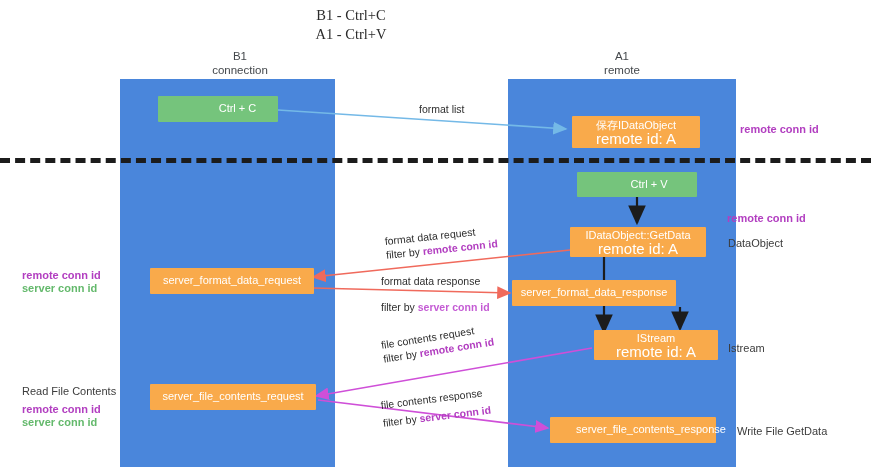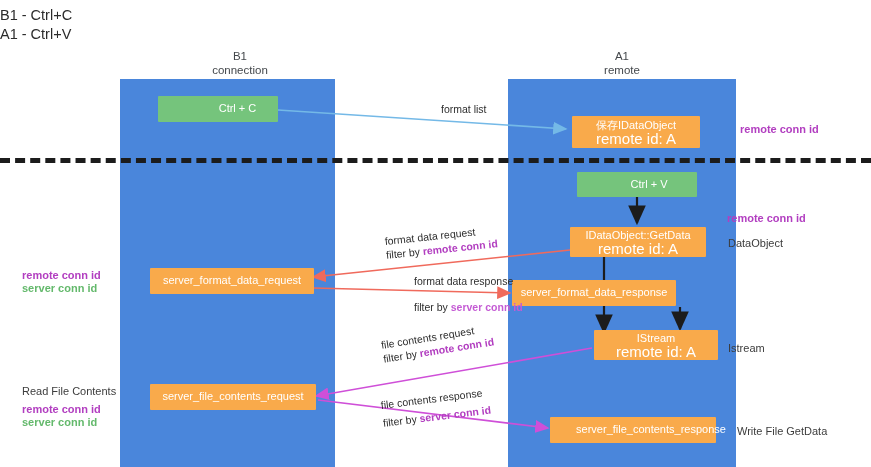--- a/index.html
+++ b/index.html
@@ -15,24 +15,25 @@
     font-family: "Liberation Sans", sans-serif;
     overflow: hidden;
   }
 
   
   .title {
     position: absolute;
     left: 0;
     top: 6px;
     width: 702px;
-    text-align: left;
+    text-align: center;
     font-size: 14.5px;
     color: #2b2b2b;
     line-height: 19px;
+    font-family: Liberation Serif, serif;
   }
 
   
   .lane-head {
     position: absolute;
     text-align: center;
     font-size: 11.5px;
     color: #44484c;
     line-height: 14px;
   }
@@ -193,30 +194,30 @@
   </div>
 
   <div class="node orange" style="left:150px; top:384px; width:166px; height:26px;">
     <div>server_file_contents_request</div>
   </div>
 
   <div class="node orange" style="left:550px; top:417px; width:166px; height:26px;padding-left:36px;">
     <div>server_file_contents_response</div>
   </div>
 
-  <div class="elabel" style="left:398px; top:102px;padding-left:43px;">format list</div>
+  <div class="elabel" style="left:376px; top:102px;padding-left:43px;">format list</div>
 
   <div class="elabel rot" style="left:384px; top:234px; transform:rotate(-6deg);">
     <div>format data request</div>
     <div>
       <span>filter by </span><span class="purple">remote conn id</span>
     </div>
   </div>
 
-  <div class="elabel" style="left:381px; top:274px;margin-left:33px;">
+  <div class="elabel" style="left:381px; top:274px;">
     <div>format data response</div>
     <div style="margin-top:12px;">
       <span>filter by </span><span class="pinkish">server conn id</span>
     </div>
   </div>
 
   <div class="elabel rot" style="left:380px; top:338px; transform:rotate(-9deg);">
     <div>file contents request</div>
     <div>
       <span>filter by </span><span class="purple">remote conn id</span>

